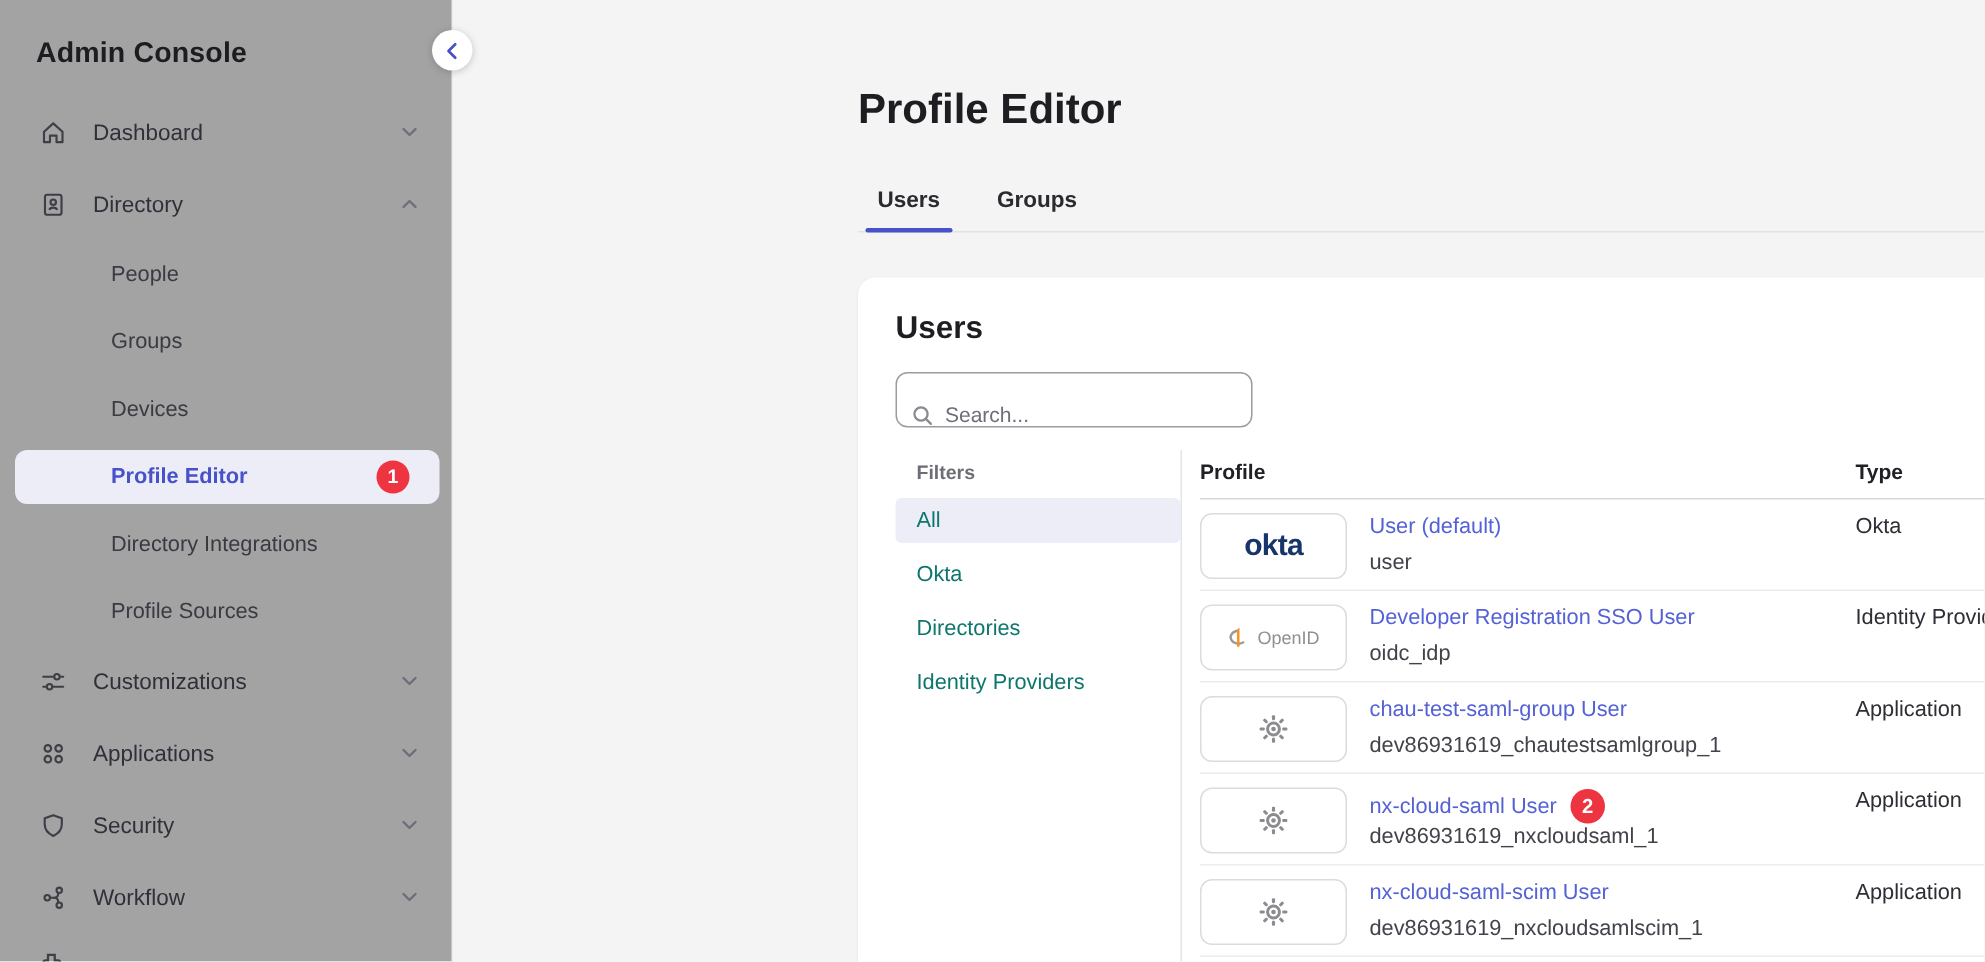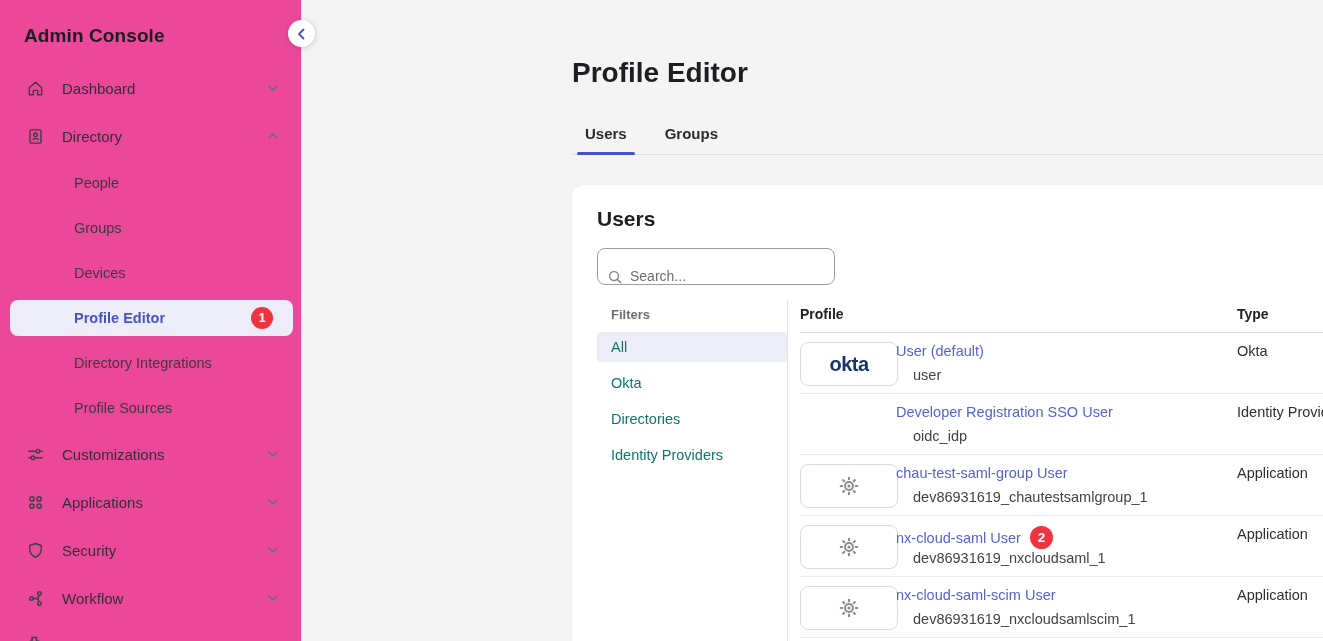--- a/index.html
+++ b/index.html
@@ -7,21 +7,21 @@
   body {
     position:relative;
     background:#f4f4f4;
     font-family:"Liberation Sans", sans-serif;
     color:#1d1d22;
   }
 
   
   .sidebar {
     position:absolute; left:0; top:0; width:302px; height:641px;
-    background:#ec4899; border-right:1px solid #ebebee;
+    background:#a3a3a3; border-right:1px solid #ebebee;
   }
   .sb-title {
     padding:25px 24px 0 24px;
     font-size:19px; font-weight:700; color:#1c1c21; letter-spacing:.1px;
   }
   .collapse-btn {
     position:absolute; left:288px; top:20px; width:27px; height:27px;
     border-radius:50%; background:#fff;
     box-shadow:0 1px 5px rgba(50,50,80,.25);
     display:flex; align-items:center; justify-content:center;
@@ -107,21 +107,21 @@
   .t-row { position:relative; height:61px; border-bottom:1px solid #ececef; }
   .logo-box {
     position:absolute; left:0; top:9px; width:98px; height:44px;
     border:1px solid #dcdce0; border-radius:8px; background:#fff;
     display:flex; align-items:center; justify-content:center;
   }
   .okta-logo-text { font-size:20px; font-weight:700; color:#16356b; letter-spacing:-.5px; }
   .openid-logo { display:flex; align-items:center; gap:5px; }
   .openid-text { font-size:12px; color:#8f8f94; }
   .row-name {
-    position:absolute; left:96px; top:10px; font-size:14.5px; color:#5462d6;
+    position:absolute; left:113px; top:10px; font-size:14.5px; color:#5462d6;
     text-decoration:none; display:inline-flex; align-items:center; gap:9px; cursor:pointer;
   }
   .row-id { position:absolute; left:113px; top:34px; font-size:14.5px; color:#42424a; }
   .row-type { position:absolute; left:437px; top:10px; font-size:14.5px; color:#2e2e35; white-space:nowrap; }
   .badge-lg { min-width:23px; height:23px; font-size:13.5px; }
 </style>
 </head>
 <body>
 
 <div class="sidebar">
@@ -324,20 +324,29 @@
           <span class="okta-logo-text">okta</span>
         </div>
         <a class="row-name">
             <span>User (default)</span>
           </a>
         <div class="row-id">user</div>
         <div class="row-type">Okta</div>
       </div>
 
       <div class="t-row">
+        <div class="logo-box">
+          <span class="openid-logo">
+            <svg width="15" height="16" viewBox="0 0 16 16">
+                <path d="M8 3.2 a5.6 4.6 0 1 0 4.1 7.9" fill="none" stroke="#9a9a9e" stroke-width="1.7"></path>
+                <path d="M7.1 2.5 L8.9 0.8 V14.5 H7.1 Z" fill="#f7931e"></path>
+              </svg>
+            <span class="openid-text">OpenID</span>
+          </span>
+        </div>
         <a class="row-name">
             <span>Developer Registration SSO User</span>
           </a>
         <div class="row-id">oidc_idp</div>
         <div class="row-type">Identity Provider</div>
       </div>
 
       <div class="t-row">
         <div class="logo-box">
           <svg width="22" height="22" viewBox="0 0 20 20">

